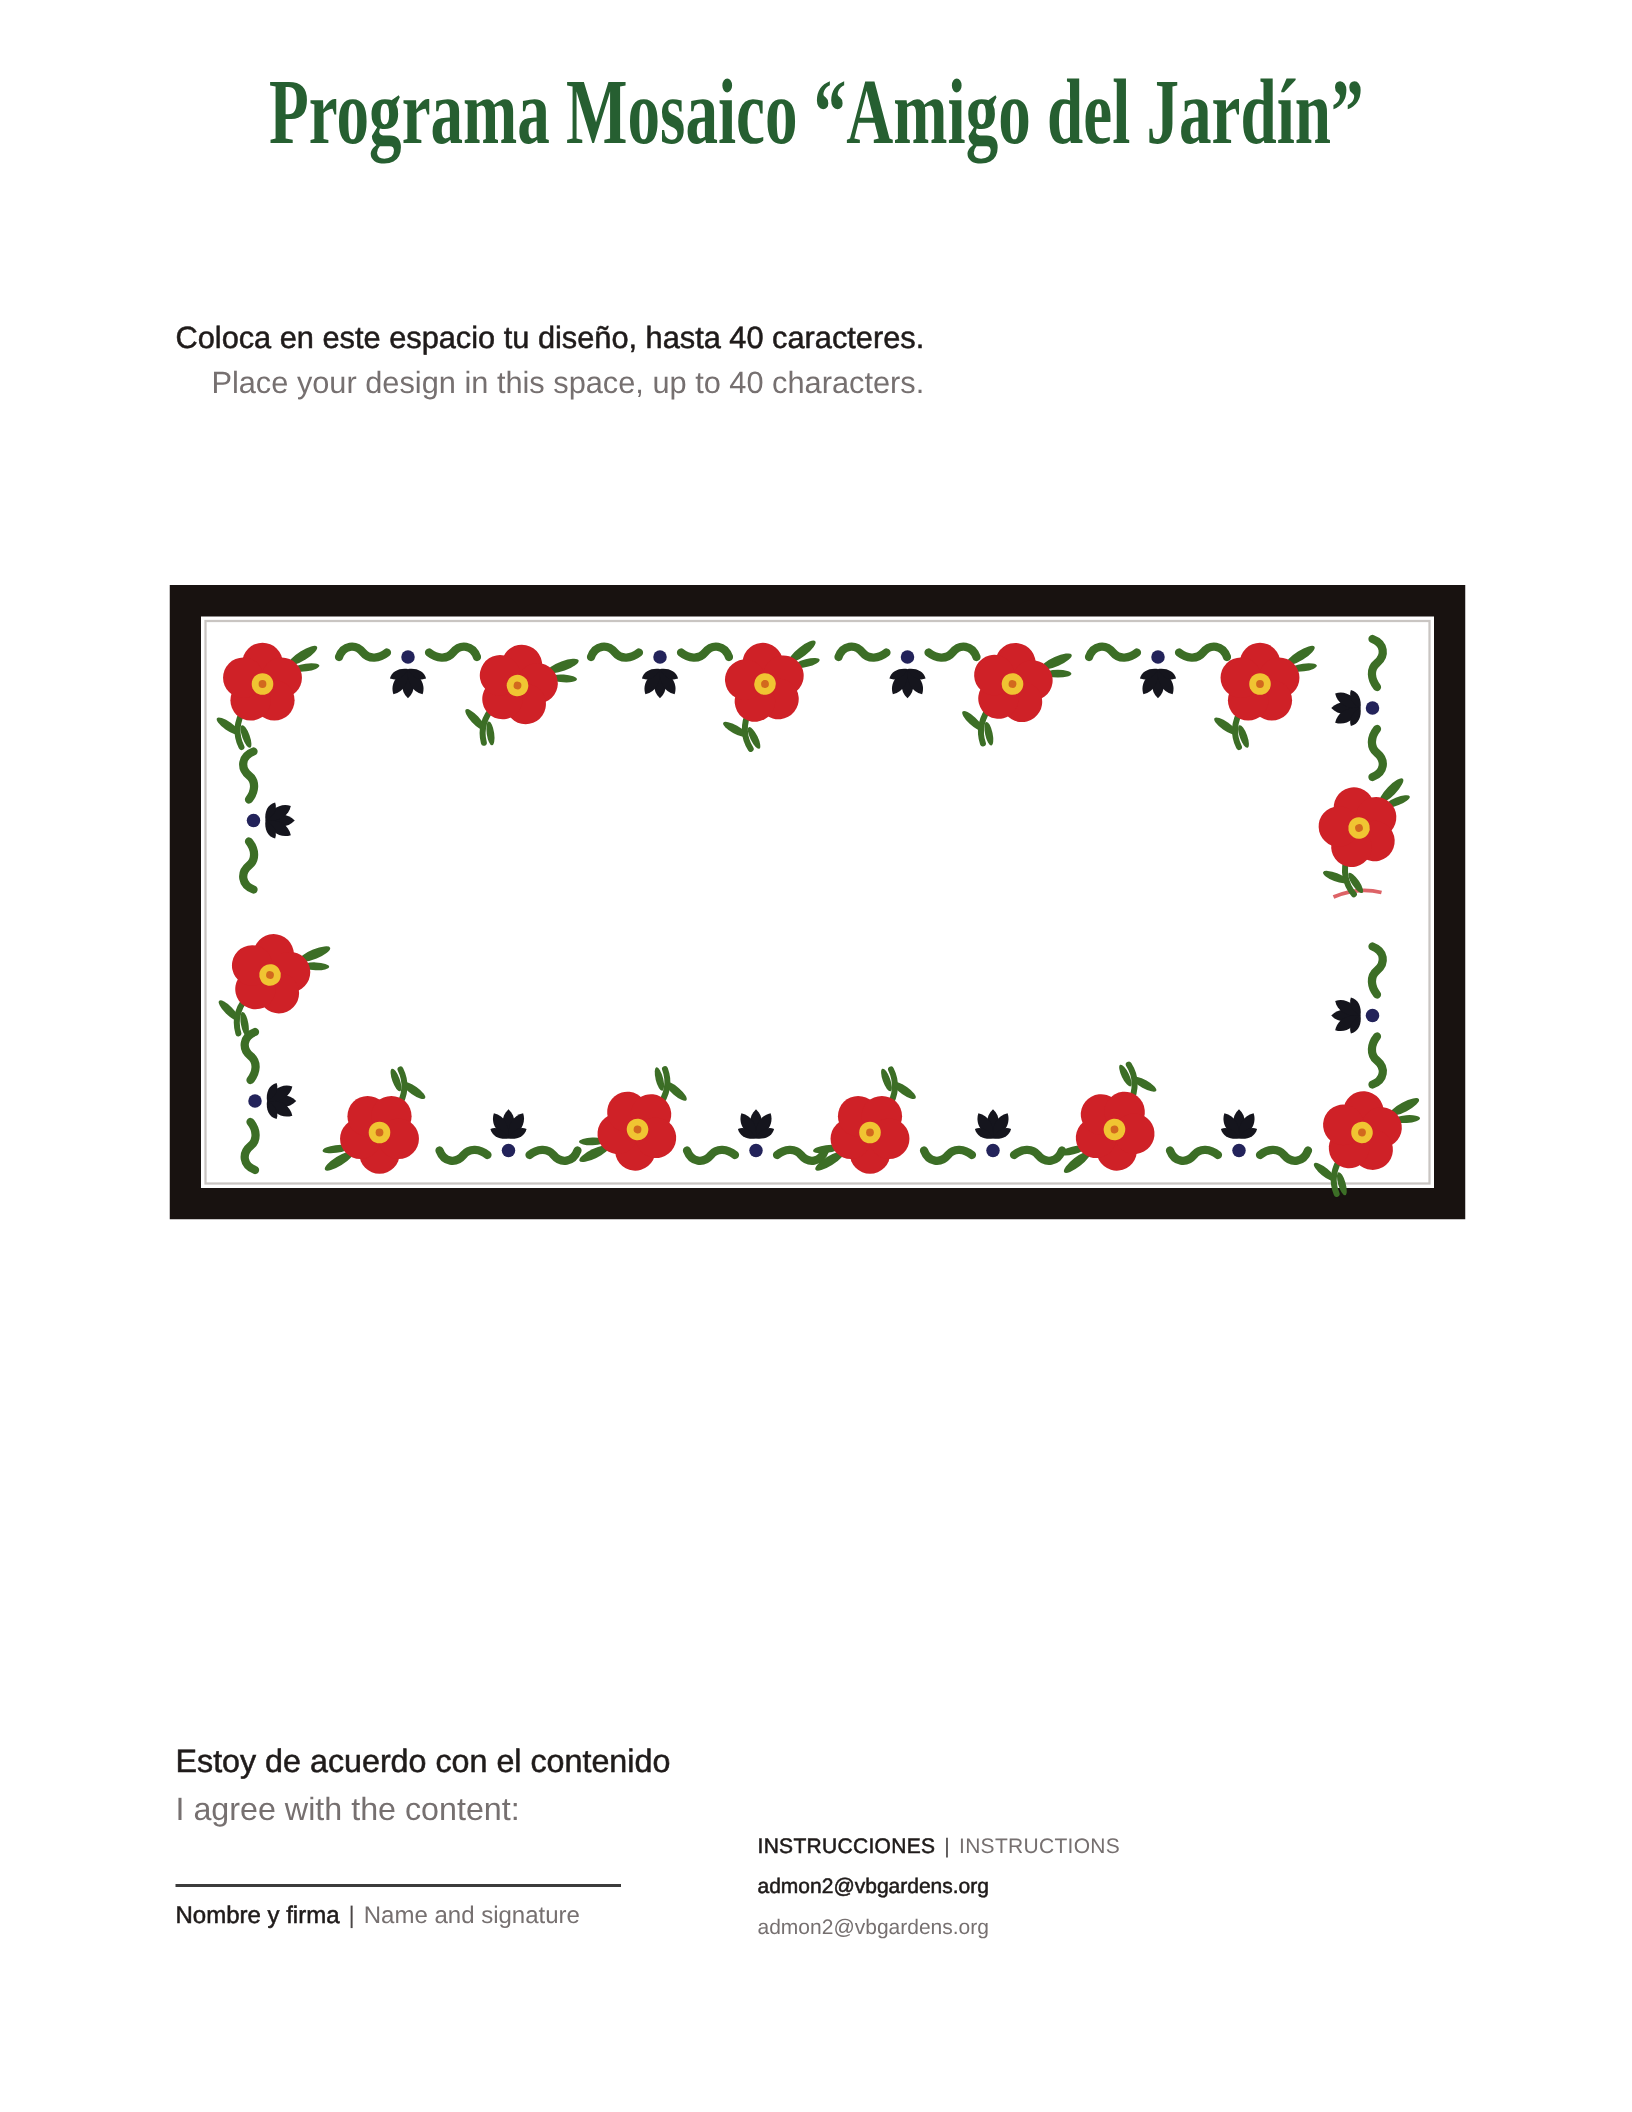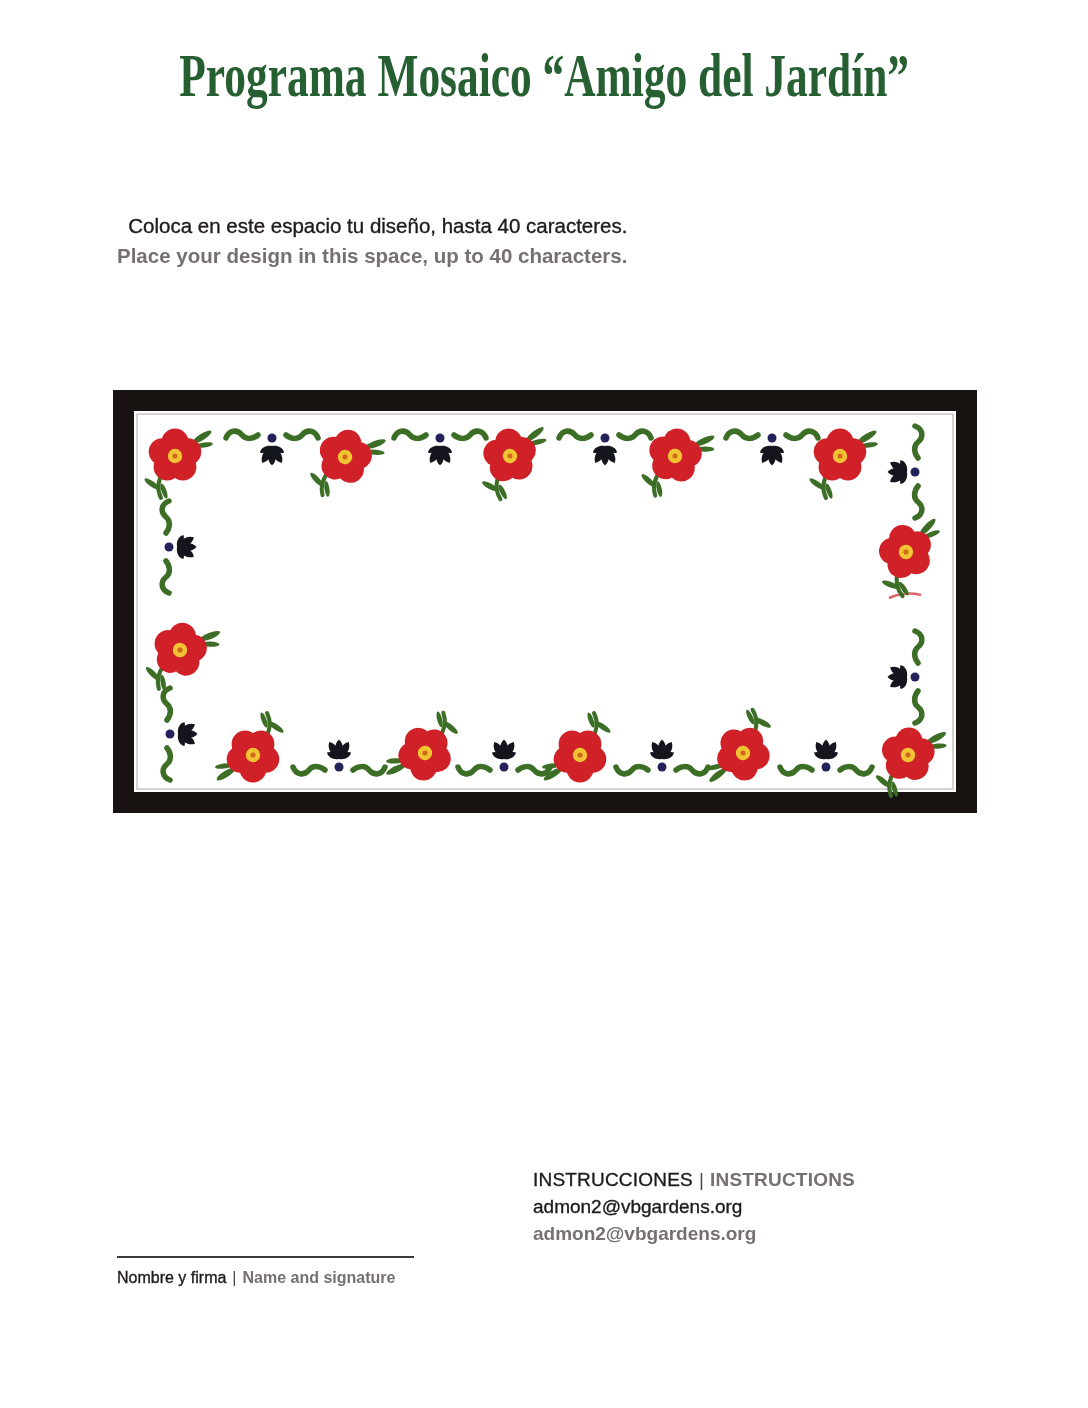--- a/index.html
+++ b/index.html
@@ -47,21 +47,21 @@
 
   
   .design-note{
     position:absolute;
     left:117px; top:211px;
     font-size:20.5px;
     line-height:30px;
     text-align:right;
   }
   .txt-dark{ color:var(--text-dark); -webkit-text-stroke:0.35px var(--text-dark); }
-  .txt-gray{ color:var(--text-gray);font-weight:bold; }
+  .txt-gray{ color:var(--text-gray); }
 
   
   .tile{
     position:absolute;
     left:113px; top:390px;
     width:864px; height:423px;
   }
   .tile svg{ display:block; width:864px; height:423px; }
   .petal-red{ fill:var(--flower-red); }
   .center-yellow{ fill:var(--flower-center); }
@@ -90,25 +90,24 @@
   }
   .signature-labels{
     position:absolute;
     left:117px; top:1269px;
     font-size:16px;
     white-space:nowrap;
   }
   .pipe{ color:#4b4747; padding:0 6px; font-weight:normal; -webkit-text-stroke:0; }
   .instructions{
     position:absolute;
-    left:505px; top:1166px;
+    left:505px; top:1217px;
     width:510px;
-    font-size:19px;
+    font-size:14px;
     line-height:27px;
-    margin-left:28px;
   }
   .instructions .head{ letter-spacing:0.2px; }
 </style>
 </head>
 <body>
 
 <div class="page">
 
   <div class="title-line title-es">
     <span>Programa Mosaico “Amigo del Jardín”</span>
@@ -174,20 +173,24 @@
           <use href="#flower" xlink:href="#flower" transform="translate(795 365) rotate(4)"></use>
           <use href="#flower" xlink:href="#flower" transform="translate(67 260) rotate(10)"></use>
           <use href="#flower" xlink:href="#flower" transform="translate(140 365) rotate(180)"></use>
           <use href="#flower" xlink:href="#flower" transform="translate(312 363) rotate(186)"></use>
           <use href="#flower" xlink:href="#flower" transform="translate(467 365) rotate(180)"></use>
           <use href="#flower" xlink:href="#flower" transform="translate(630 363) rotate(174)"></use>
         </g>
     </svg>
   </div>
 
+  <div class="agreement">
+    <div class="txt-dark">Estoy de acuerdo con el contenido</div>
+    <div class="txt-gray">I agree with the content:</div>
+  </div>
   <div class="signature-line"></div>
   <div class="signature-labels">
     <span class="txt-dark">Nombre y firma</span><span class="pipe">|</span><span class="txt-gray">Name and signature</span>
   </div>
 
   <div class="instructions">
     <div class="head">
       <span class="txt-dark">INSTRUCCIONES</span><span class="pipe txt-gray">|</span><span class="txt-gray">INSTRUCTIONS</span>
     </div>
     <div class="txt-dark">admon2@vbgardens.org</div>

